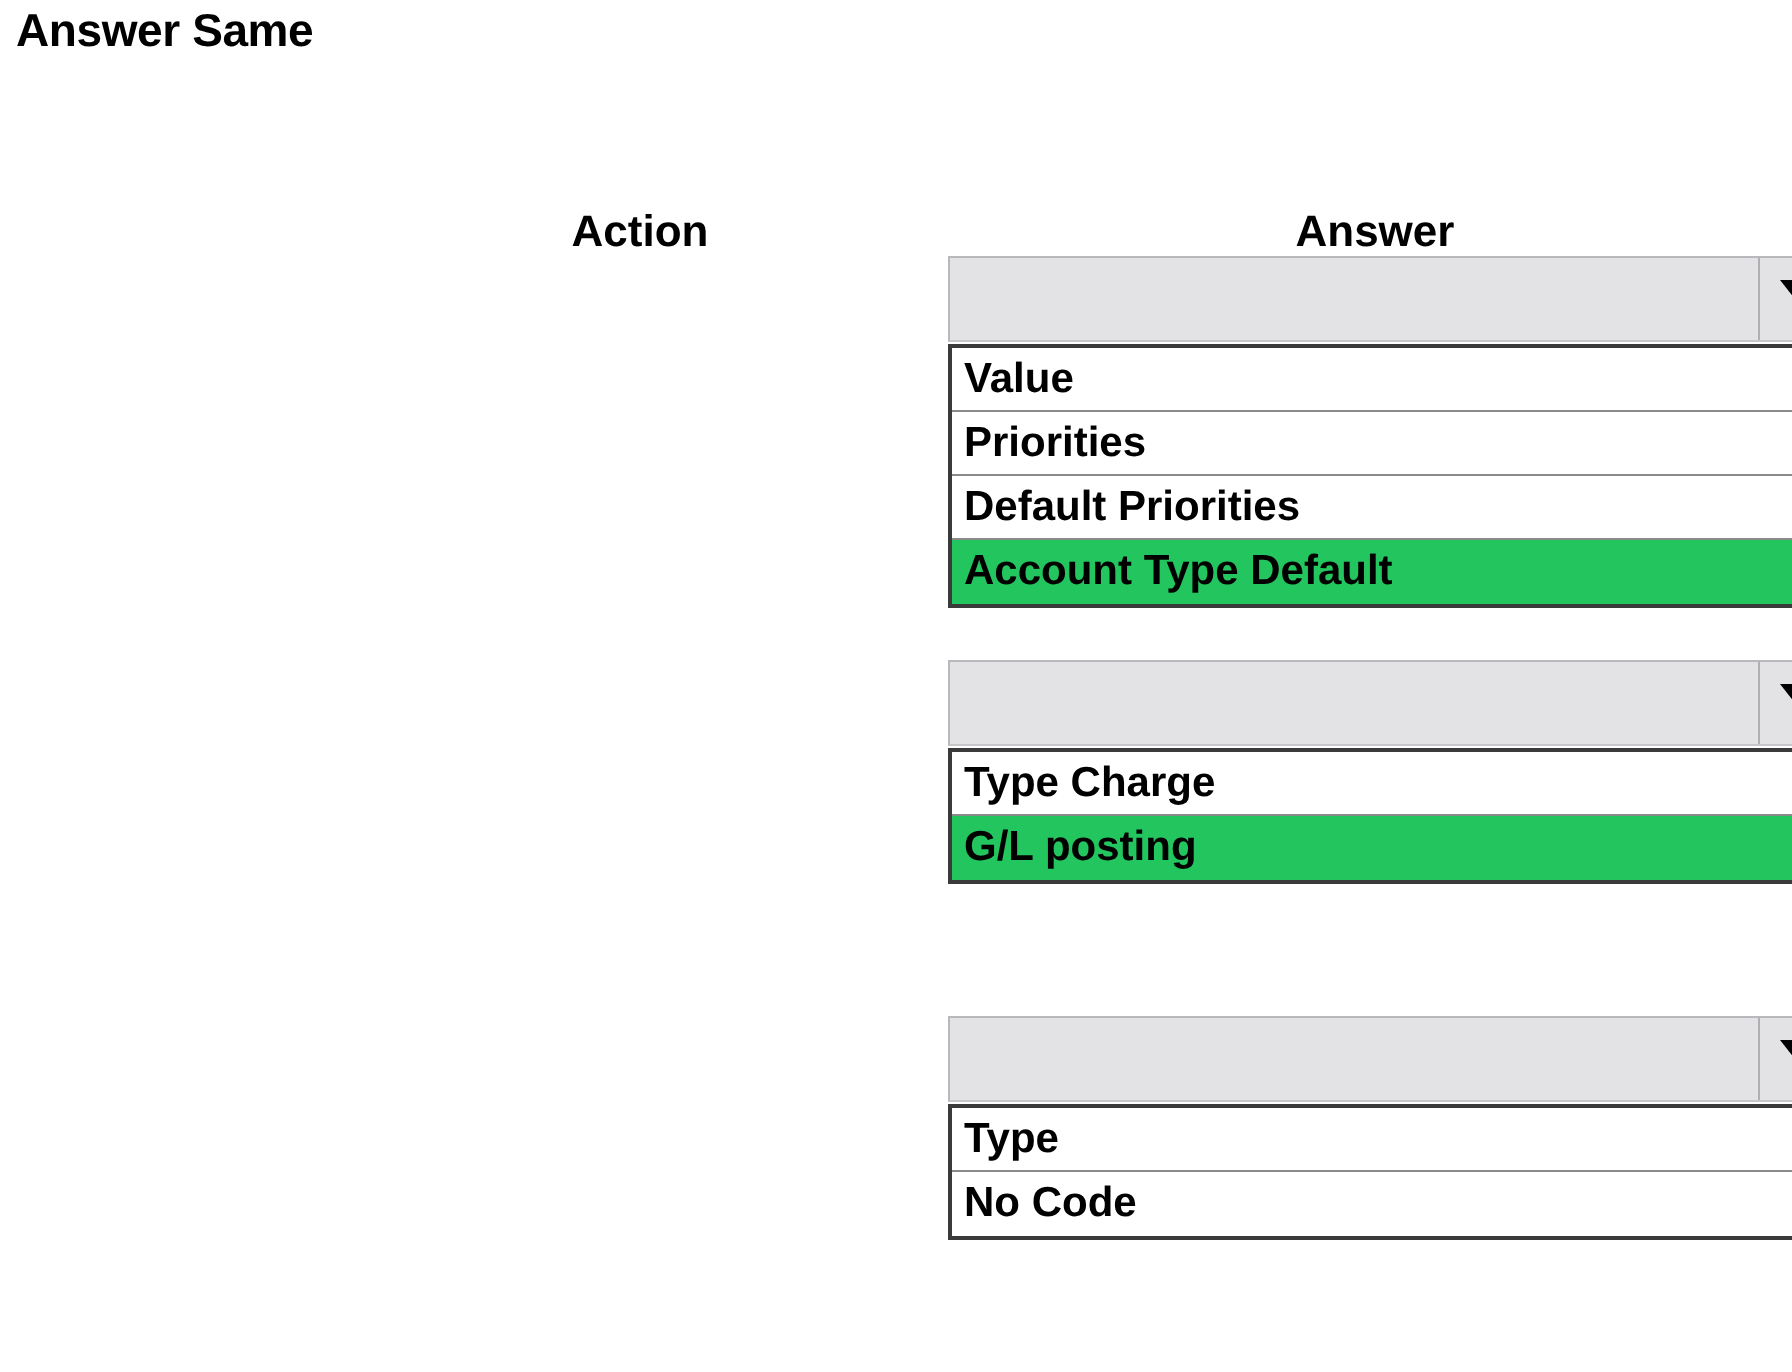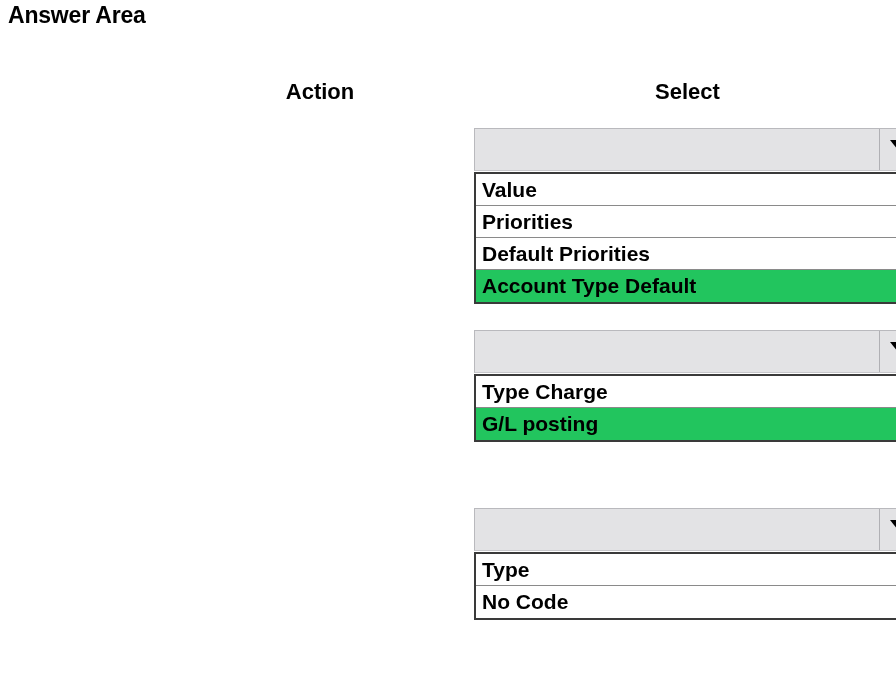--- a/index.html
+++ b/index.html
@@ -26,20 +26,21 @@
     line-height: 30px;
   }
 
   
   .col-header {
     position: absolute;
     font-size: 22px;
     font-weight: bold;
     line-height: 28px;
     text-align: center;
+    margin-top: 24px;
   }
   #header-action  { left: 230px; top: 78px; width: 180px; }
   #header-control { left: 585px; top: 78px; width: 205px; }
 
   
   .qrow {
     position: absolute;
     left: 0;
     width: 896px;
   }
@@ -126,24 +127,24 @@
   .option-item:last-child {
     border-bottom: none;
   }
   .option-item.selected {
     background: #22c55e;
   }
 </style>
 </head>
 <body>
 
-<div id="page-title">Answer Area</div>
+<div id="page-title">Answer Same</div>
 
 <div class="col-header" id="header-action">Action</div>
-<div class="col-header" id="header-control">Select</div>
+<div class="col-header" id="header-control">Answer</div>
 
 <div class="qrow" id="row-0">
   <div class="action-label">Create a dimension</div>
 
   <div class="control-wrap">
     <div class="combo">
       <div class="combo-value"></div>
       <div class="combo-arrow-btn">
         <span class="caret"></span>
       </div>

